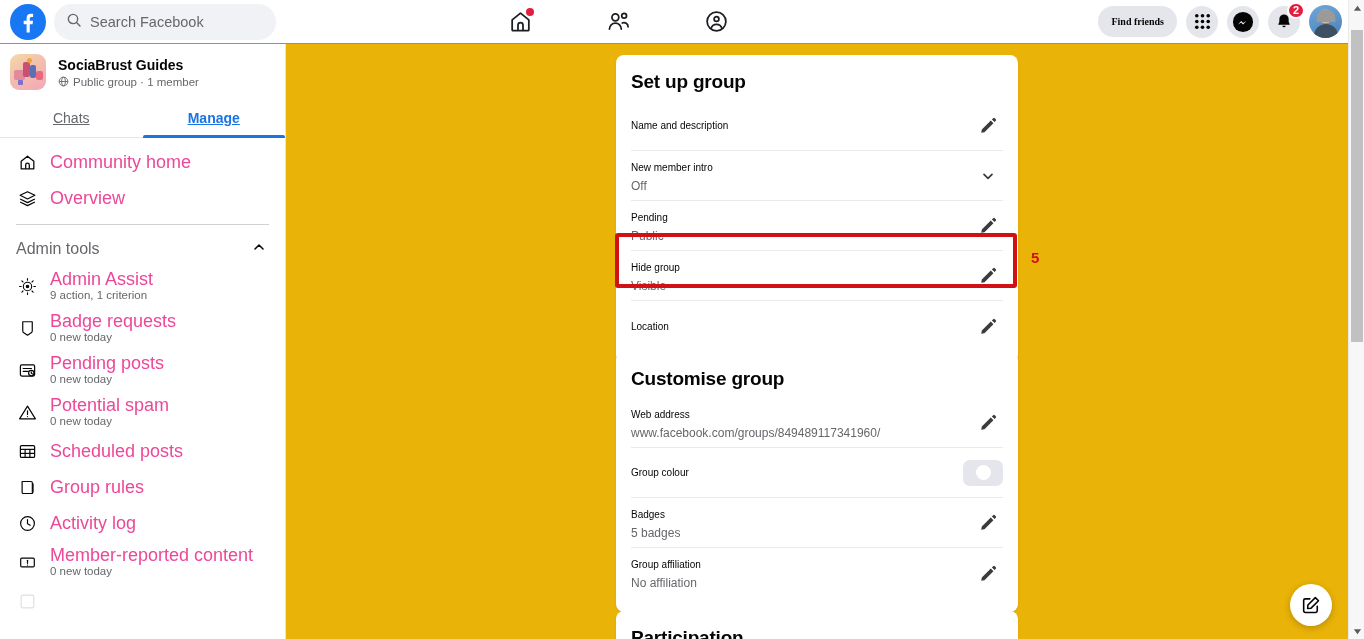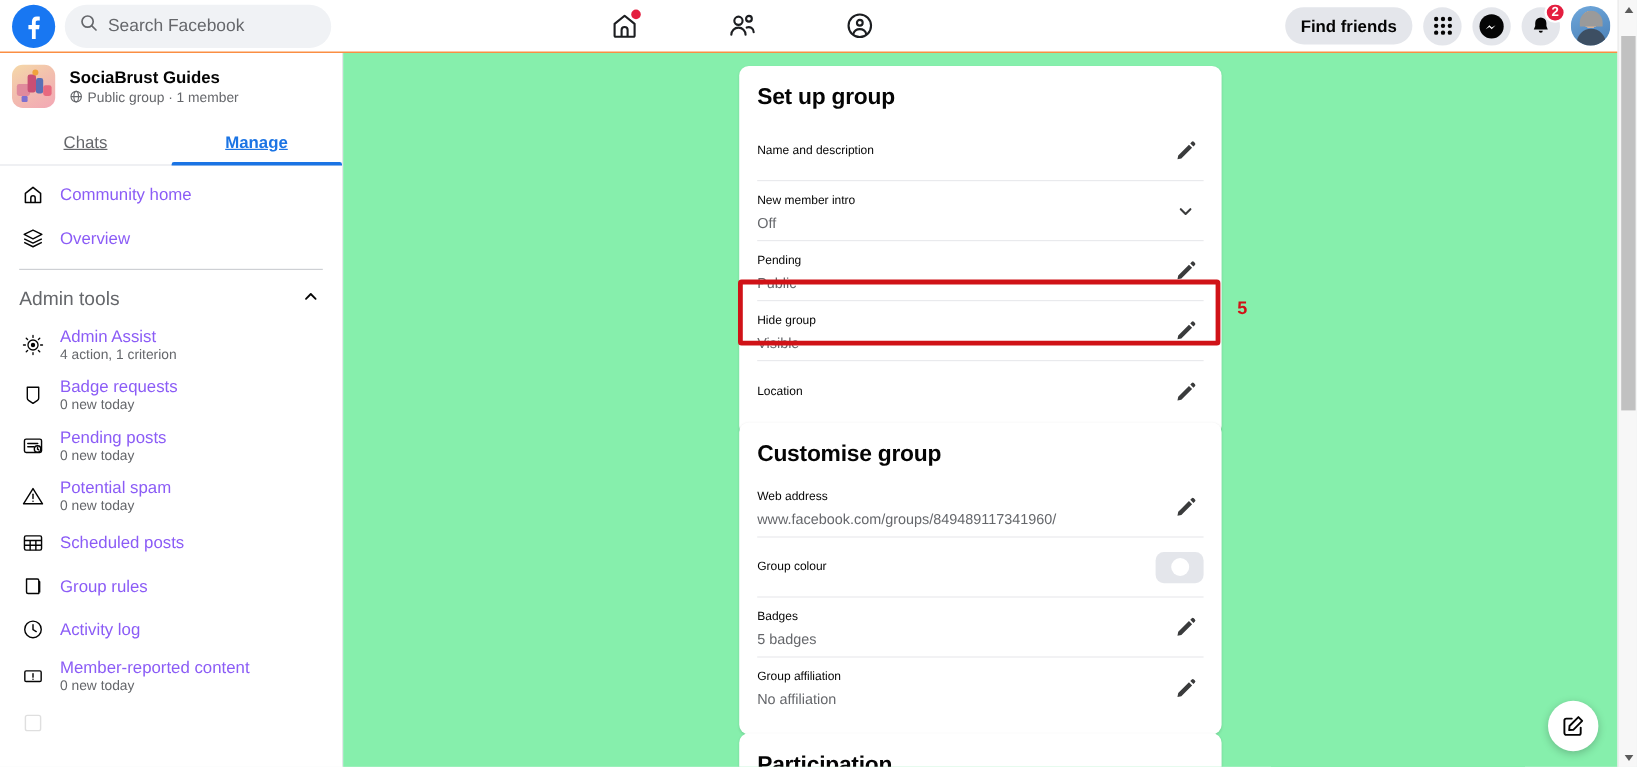--- a/index.html
+++ b/index.html
@@ -33,22 +33,22 @@
   }
   .search-input::placeholder { color: #65676b; }
   .tb-center { position: absolute; left: 505px; display: flex; align-items: center; gap: 68px; }
   .nav-ico { position: relative; width: 30px; height: 30px; display: flex;
              align-items: center; justify-content: center; cursor: pointer; }
   .reddot { position: absolute; top: 1px; right: 1px; width: 8px; height: 8px;
             border-radius: 50%; background: #e41e3f; }
   .tb-right { position: absolute; right: 6px; display: flex; align-items: center; gap: 9px; }
   .find-friends {
     height: 31px; padding: 0 13px; border-radius: 17px; background: #e4e6eb;
-    border: 0; cursor: pointer; font-size: 14px; font-weight: bold;
-    font-family: Liberation Sans, sans-serif; color: #050505;
+    border: 0; cursor: pointer; font-size: 10px; font-weight: bold;
+    font-family: Liberation Serif, serif; color: #050505;
     display: flex; align-items: center;
   }
   .circ-btn { width: 32px; height: 32px; border-radius: 50%; background: #e4e6eb;
               display: flex; align-items: center; justify-content: center;
               cursor: pointer; position: relative; border: 0; }
   .badge-num {
     position: absolute; top: -4px; right: -5px; min-width: 17px; height: 17px;
     border-radius: 9px; background: #e41e3f; color: #fff; font-size: 11px;
     font-weight: bold; display: flex; align-items: center; justify-content: center;
     padding: 0 4px; border: 2px solid #fff;
@@ -87,33 +87,33 @@
   .tab.active { color: #1b74e4; font-weight: bold; }
   .tab.active::after { content:""; position:absolute; bottom:-1px; left:0; right:0;
                        height:3px; background:#1b74e4; border-radius:2px 2px 0 0; }
   .side-scroll { height: 553px; overflow: hidden; padding: 6px 8px 0 8px; }
   .srow {
     display: flex; align-items: center; gap: 12px; height: 36px;
     padding: 0 8px; border-radius: 7px; cursor: pointer;
   }
   .srow.tall { height: 42px; align-items: center; }
   .srow .ico { width: 22px; height: 22px; flex: none; display: flex; align-items: center; justify-content: center; }
-  .srow .lbl { font-size: 14px; color: #8b5cf6; line-height: 16px; }
+  .srow .lbl { font-size: 18px; color: #ec4899; line-height: 16px; }
   .srow .sub { font-size: 11.5px; color: #65676b; line-height: 14px; margin-top: 1px; }
   .divider { height: 1px; background: #ced0d4; margin: 8px 8px; }
   .sec-head {
     display: flex; align-items: center; justify-content: space-between;
     padding: 6px 10px 6px 8px; cursor: pointer;
   }
   .sec-head .t { font-size: 16px; color: #65676b; }
   .cut-row { opacity: 0.12; }
   
   .main {
     position: absolute; top: 44px; left: 286px; right: 16px; bottom: 0;
-    background: #86efac; overflow: hidden; padding-left: 28px;
+    background: #eab308; overflow: hidden; padding-left: 28px;
   }
   .card {
     position: absolute; left: 330px; width: 402px;
     background: #ffffff; border-radius: 8px;
     box-shadow: 0 1px 2px rgba(0,0,0,0.10);
   }
   .card-title { font-size: 19px; font-weight: bold; padding: 16px 15px 8px 15px; letter-spacing: -0.2px; }
   .row {
     display: flex; align-items: center; justify-content: space-between;
     margin: 0 15px; min-height: 50px; padding: 6px 0;
@@ -296,21 +296,21 @@
     <div class="srow tall">
       <span class="ico">
         <svg width="19" height="19" viewBox="0 0 24 24" fill="none" stroke="#050505" stroke-width="1.4">
           <circle cx="12" cy="12" r="5.3"></circle>
             <circle cx="12" cy="12" r="1.6" fill="#050505"></circle>
           <path d="M12 4V2M12 22v-2M4 12H2M22 12h-2M6.3 6.3 4.9 4.9M19.1 19.1l-1.4-1.4M6.3 17.7l-1.4 1.4M19.1 4.9l-1.4 1.4" stroke-linecap="round"></path>
         </svg>
       </span>
       <span>
         <span class="lbl" style="display:block">Admin Assist</span>
-        <span class="sub" style="display:block">4 action, 1 criterion</span>
+        <span class="sub" style="display:block">9 action, 1 criterion</span>
       </span>
     </div>
 
     <div class="srow tall">
       <span class="ico">
         <svg width="19" height="19" viewBox="0 0 24 24" fill="none" stroke="#050505" stroke-width="1.5" stroke-linejoin="round">
           <path d="M6 3.5h12v11.6c0 .9-.5 1.7-1.3 2.2L12 20.4l-4.7-3.1A2.6 2.6 0 0 1 6 15.1z"></path>
         </svg>
       </span>
       <span>

